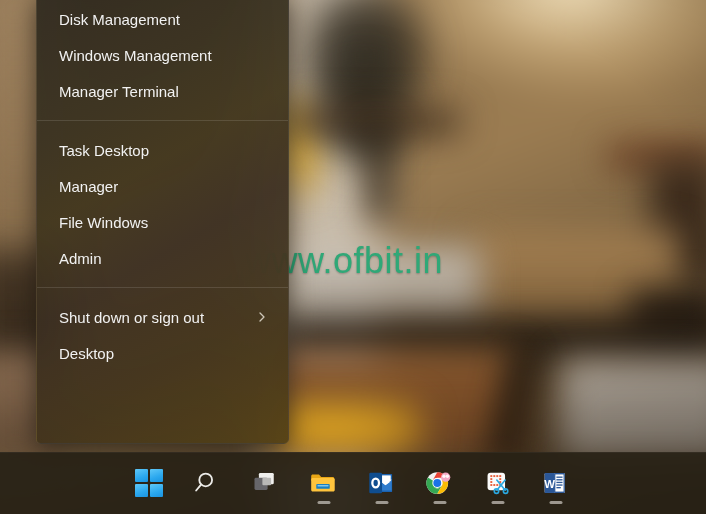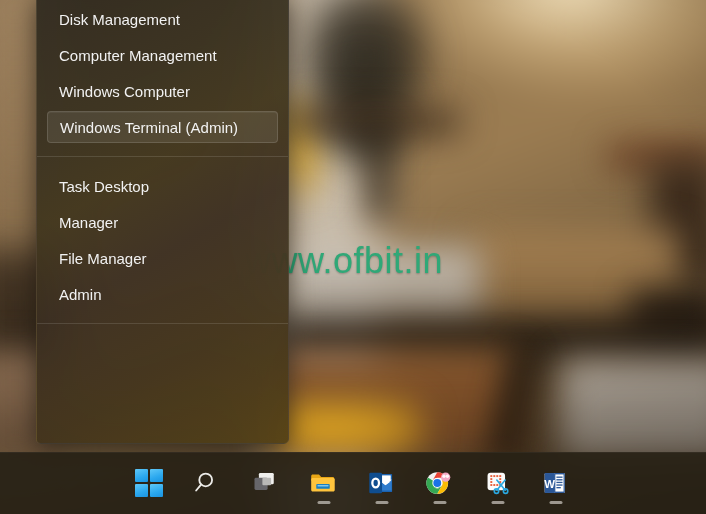--- a/index.html
+++ b/index.html
@@ -309,45 +309,55 @@
 </div>
 
 <div id="watermark">www.ofbit.in</div>
 
 <div id="winx-menu">
     <div class="menu-section">
       <div class="menu-item">
         <span class="label">Disk Management</span>
       </div>
       <div class="menu-item">
-        <span class="label">Computer Management</span>
-      </div>
-      <div class="menu-item">
-        <span class="label">Windows Computer</span>
-      </div>
-      <div class="menu-item selected">
-        <span class="label">Windows Terminal (Admin)</span>
+        <span class="label">Windows Management</span>
+      </div>
+      <div class="menu-item">
+        <span class="label">Manager Terminal</span>
       </div>
     </div>
     <div class="menu-sep"></div>
     <div class="menu-section">
       <div class="menu-item">
         <span class="label">Task Desktop</span>
       </div>
       <div class="menu-item">
         <span class="label">Manager</span>
       </div>
       <div class="menu-item">
-        <span class="label">File Manager</span>
+        <span class="label">File Windows</span>
       </div>
       <div class="menu-item">
         <span class="label">Admin</span>
       </div>
     </div>
     <div class="menu-sep"></div>
+    <div class="menu-section">
+      <div class="menu-item">
+        <span class="label">Shut down or sign out</span>
+        <span class="chev">
+          <svg viewBox="0 0 12 12" width="12" height="12" aria-hidden="true">
+            <path d="M4 2 L8 6 L4 10" fill="none" stroke="currentColor" stroke-width="1.3" stroke-linecap="round" stroke-linejoin="round"></path>
+          </svg>
+        </span>
+      </div>
+      <div class="menu-item">
+        <span class="label">Desktop</span>
+      </div>
+    </div>
   </div>
 
 <div id="taskbar">
   <div id="tb-center">
       <div class="tb-btn" title="Start">
         <span class="tb-ico">
           <div class="winlogo">
             <i></i>
             <i></i>
             <i></i>

